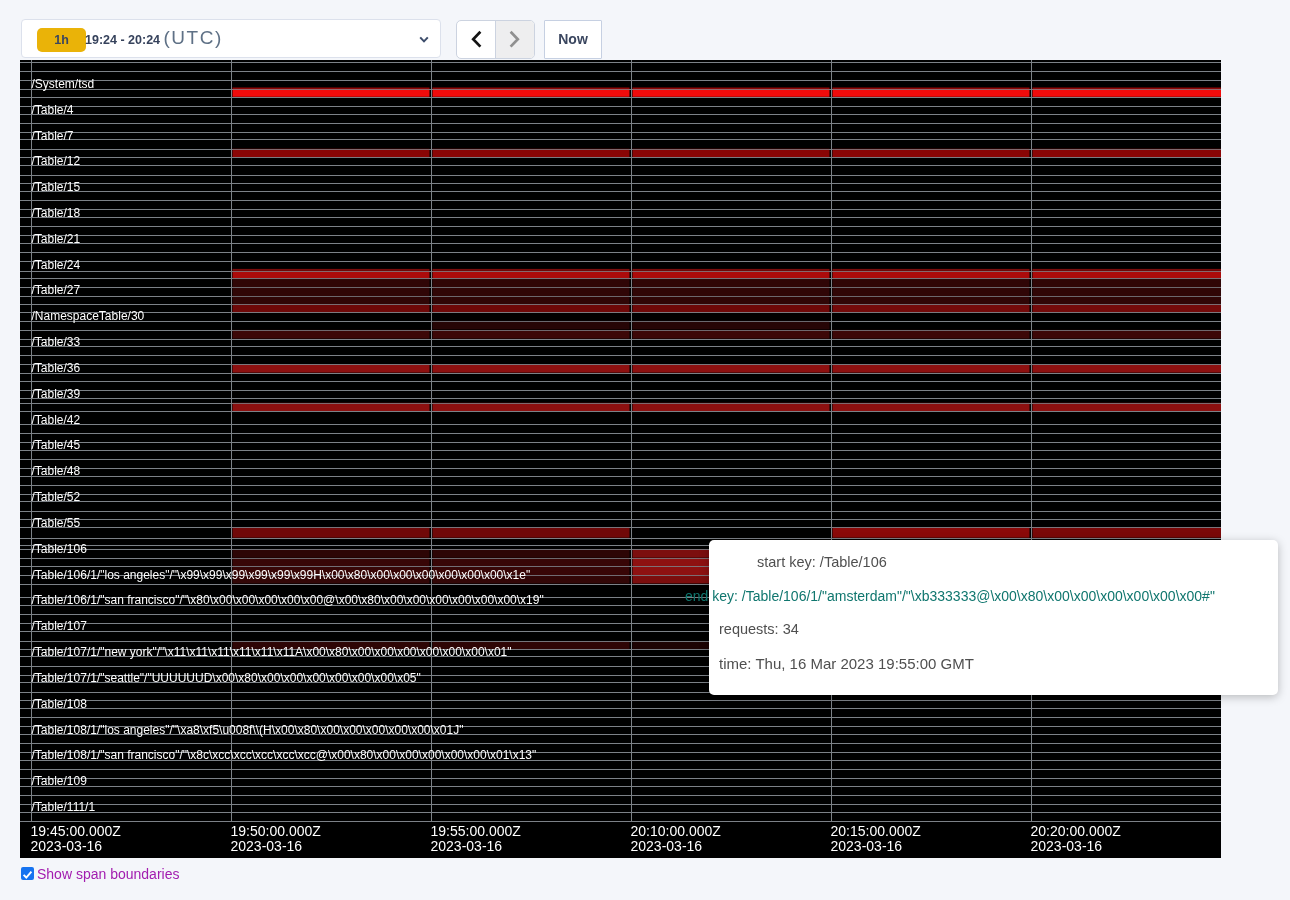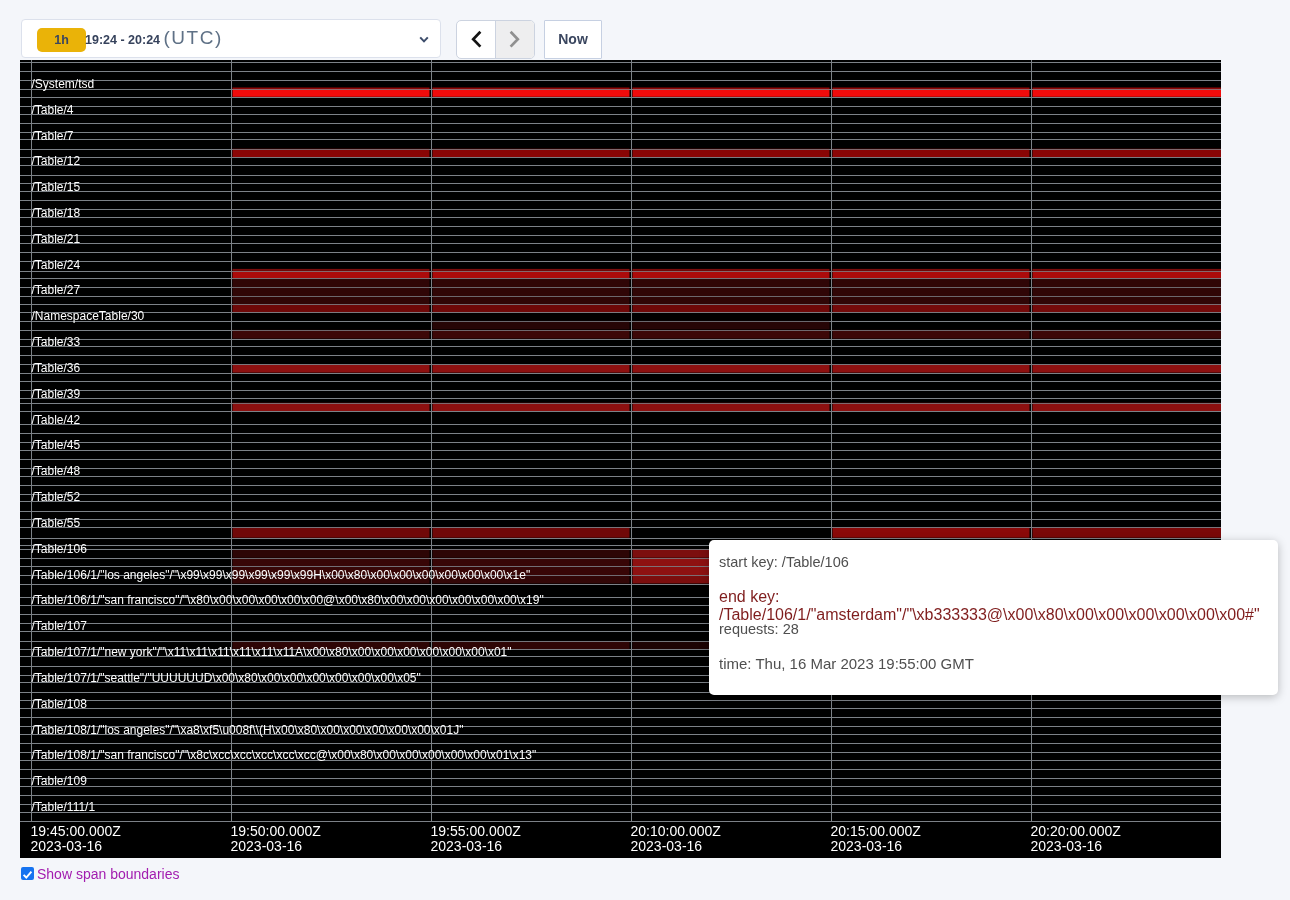--- a/index.html
+++ b/index.html
@@ -317,21 +317,21 @@
   <div style="position:absolute;right:0;top:0;width:38px;height:100%;background:#eeeeef;border-left:1px solid #ccd3e0"></div>
   <svg style="position:absolute;left:7px;top:6px" width="24" height="24" viewBox="0 0 24 24">
       <path d="M16.4 4.8 L9.2 12.2 L16.4 19.6" fill="none" stroke="#141414" stroke-width="2.7"></path>
     </svg>
   <svg style="position:absolute;right:7px;top:6px" width="24" height="24" viewBox="0 0 24 24">
       <path d="M7.6 4.8 L14.8 12.2 L7.6 19.6" fill="none" stroke="#909090" stroke-width="2.7"></path>
     </svg>
 </div>
 <div class="abs" style="left:544px;top:20px;width:56px;height:37px;border:1px solid #c6d0e2;border-radius:1px;background:#fff;color:#3a465f;font-weight:bold;font-size:14px;line-height:37px;text-align:center">Now</div>
 <div class="abs" style="left:709px;top:540px;width:569px;height:155px;background:#fff;border-radius:5px;box-shadow:0 2px 10px rgba(0,0,0,0.25)"></div>
-<div class="abs" style="left:719px;top:554px;font-size:14.5px;color:#4f4f4f">start key: /Table/106</div>
-<div class="abs" style="left:719px;top:587.5px;font-size:16px;color:#7f1d1d">end key: /Table/106/1/"amsterdam"/"\xb333333@\x00\x80\x00\x00\x00\x00\x00\x00#"</div>
-<div class="abs" style="left:719px;top:621px;font-size:14.5px;color:#4f4f4f">requests: 28</div>
+<div class="abs" style="left:757px;top:554px;font-size:14.5px;color:#4f4f4f">start key: /Table/106</div>
+<div class="abs" style="left:685px;top:587.5px;font-size:14px;color:#0f766e">end key: /Table/106/1/"amsterdam"/"\xb333333@\x00\x80\x00\x00\x00\x00\x00\x00#"</div>
+<div class="abs" style="left:719px;top:621px;font-size:14.5px;color:#4f4f4f">requests: 34</div>
 <div class="abs" style="left:719px;top:654.5px;font-size:15px;color:#4f4f4f">time: Thu, 16 Mar 2023 19:55:00 GMT</div>
 <div class="abs" style="left:21px;top:867px;width:13px;height:13px;background:#1673f0;border-radius:2px">
   <svg width="13" height="13" viewBox="0 0 13 13">
       <path d="M2.6 6.8 L5.3 9.5 L10.4 3.6" fill="none" stroke="#fff" stroke-width="1.9"></path>
     </svg>
 </div>
 <div class="abs" style="left:37px;top:867px;font-size:14px;color:#a21caf;line-height:14px">Show span boundaries</div>
 </body></html>

